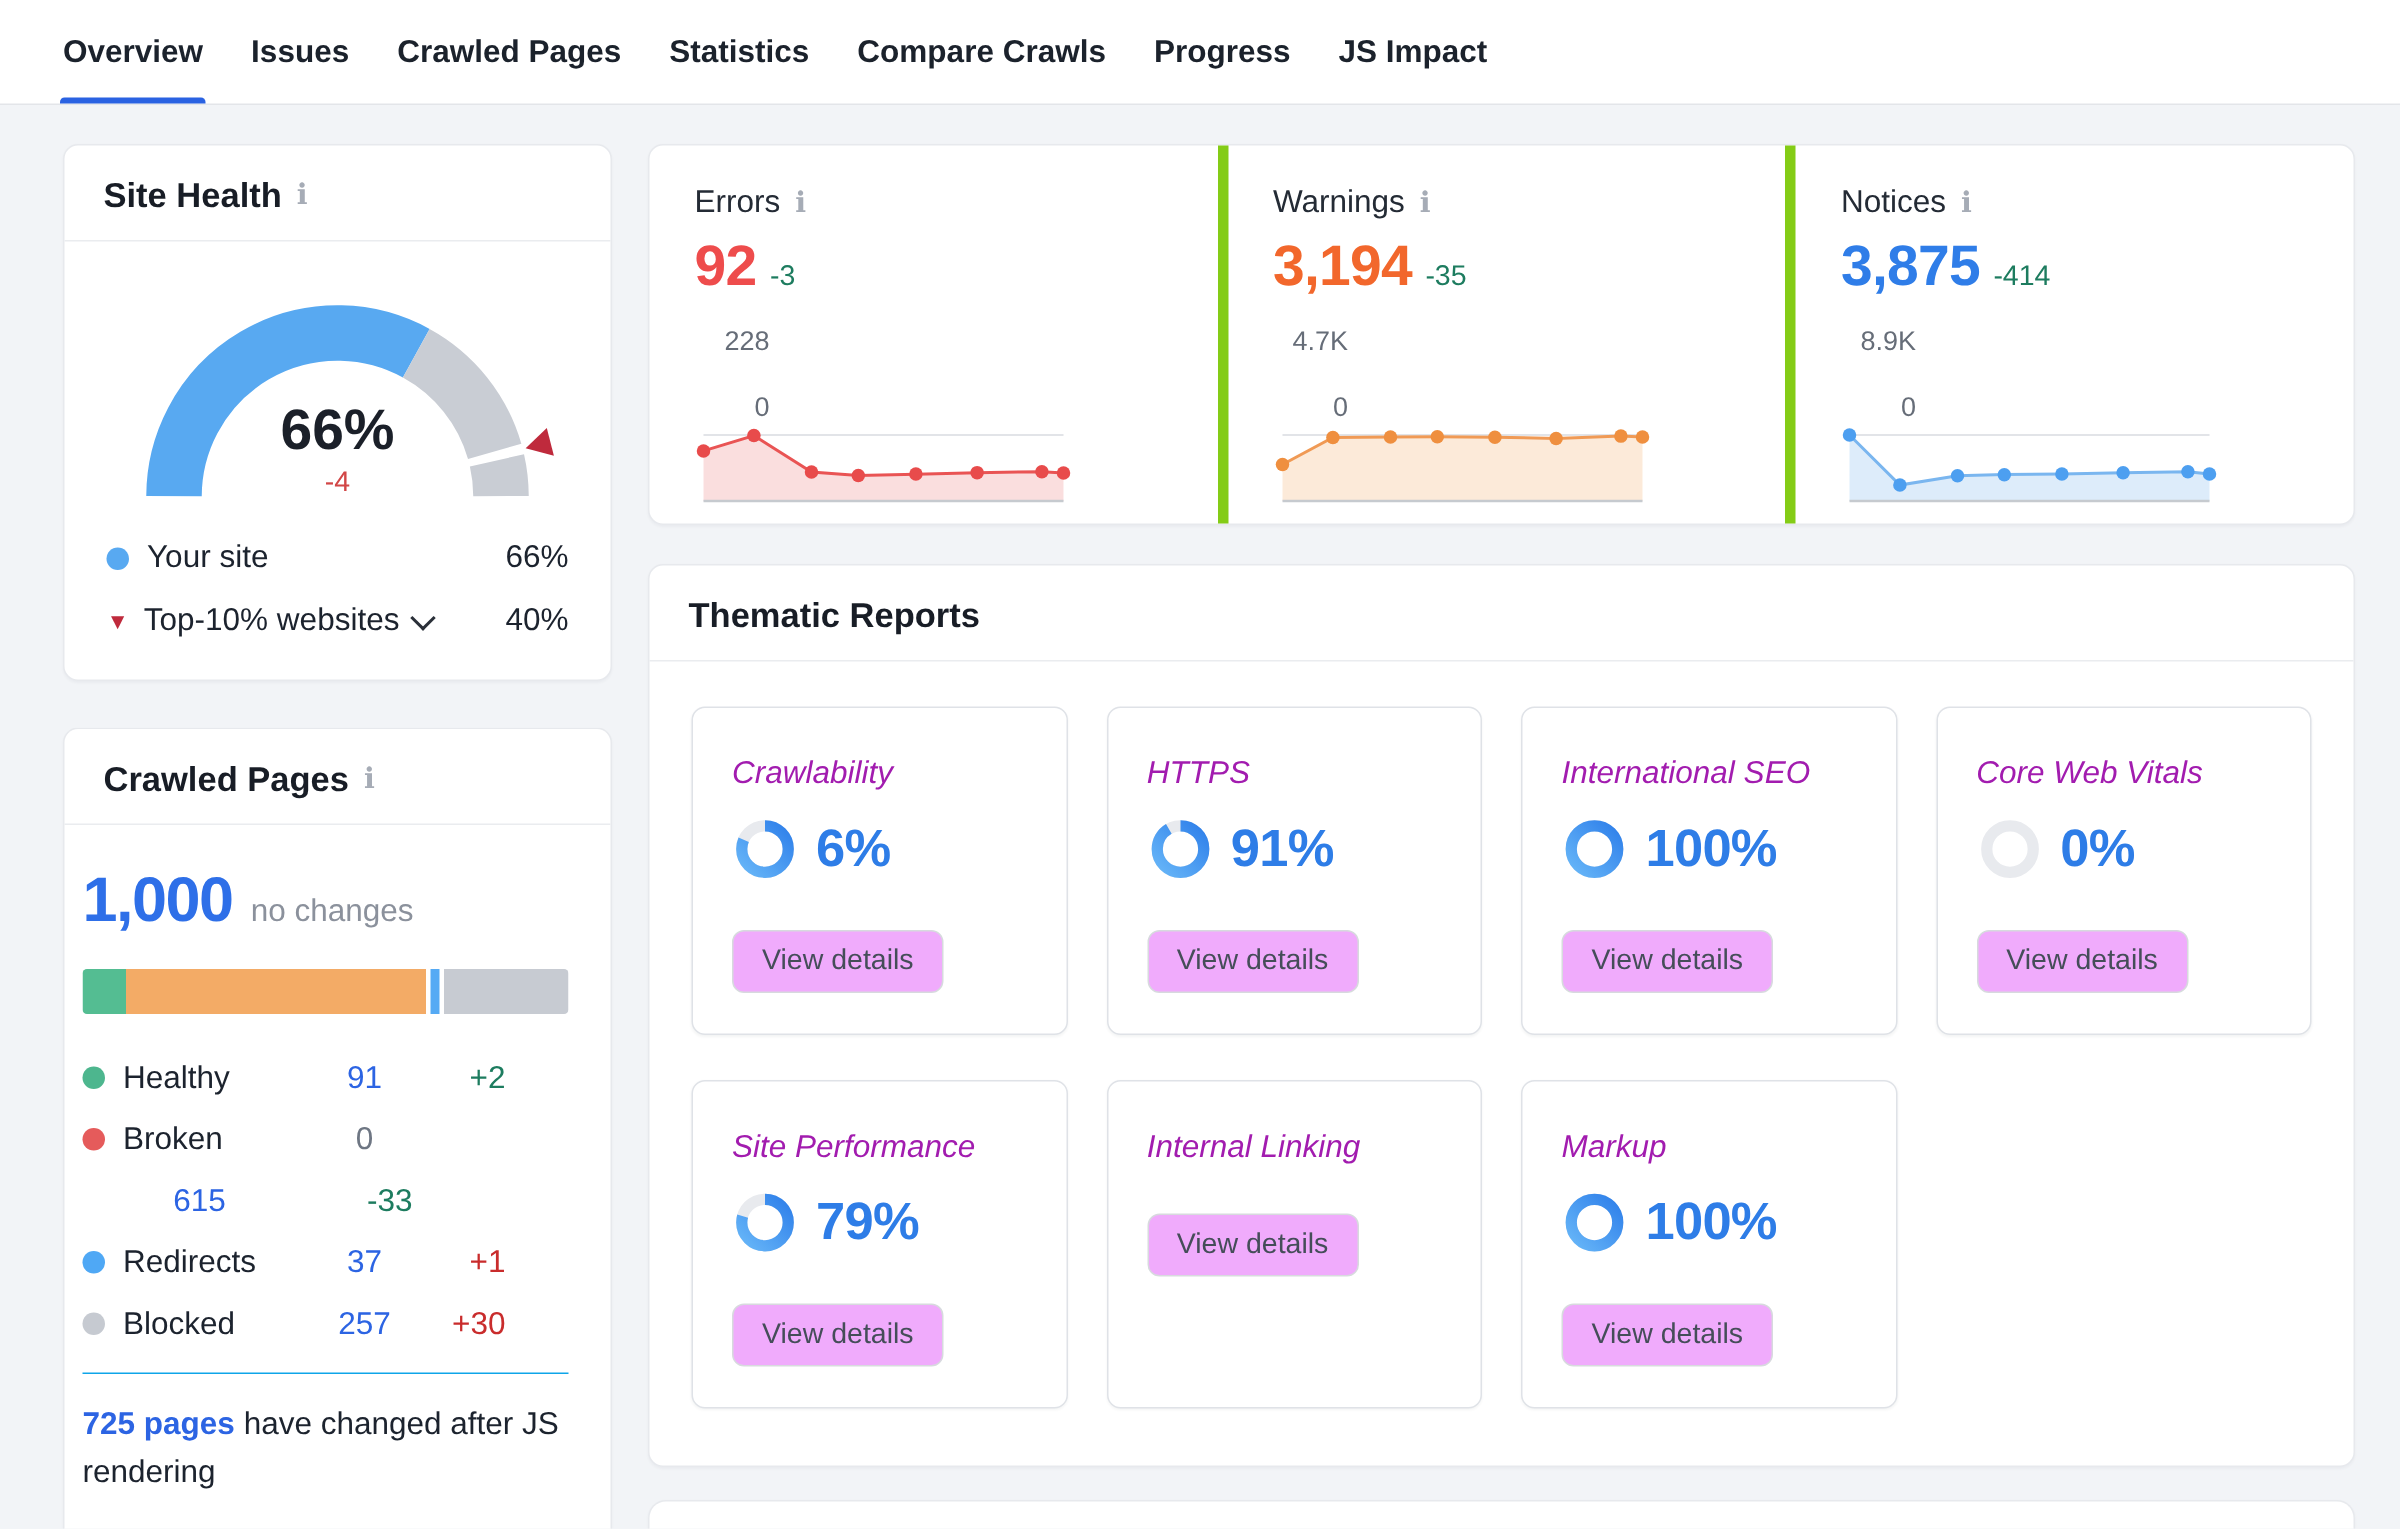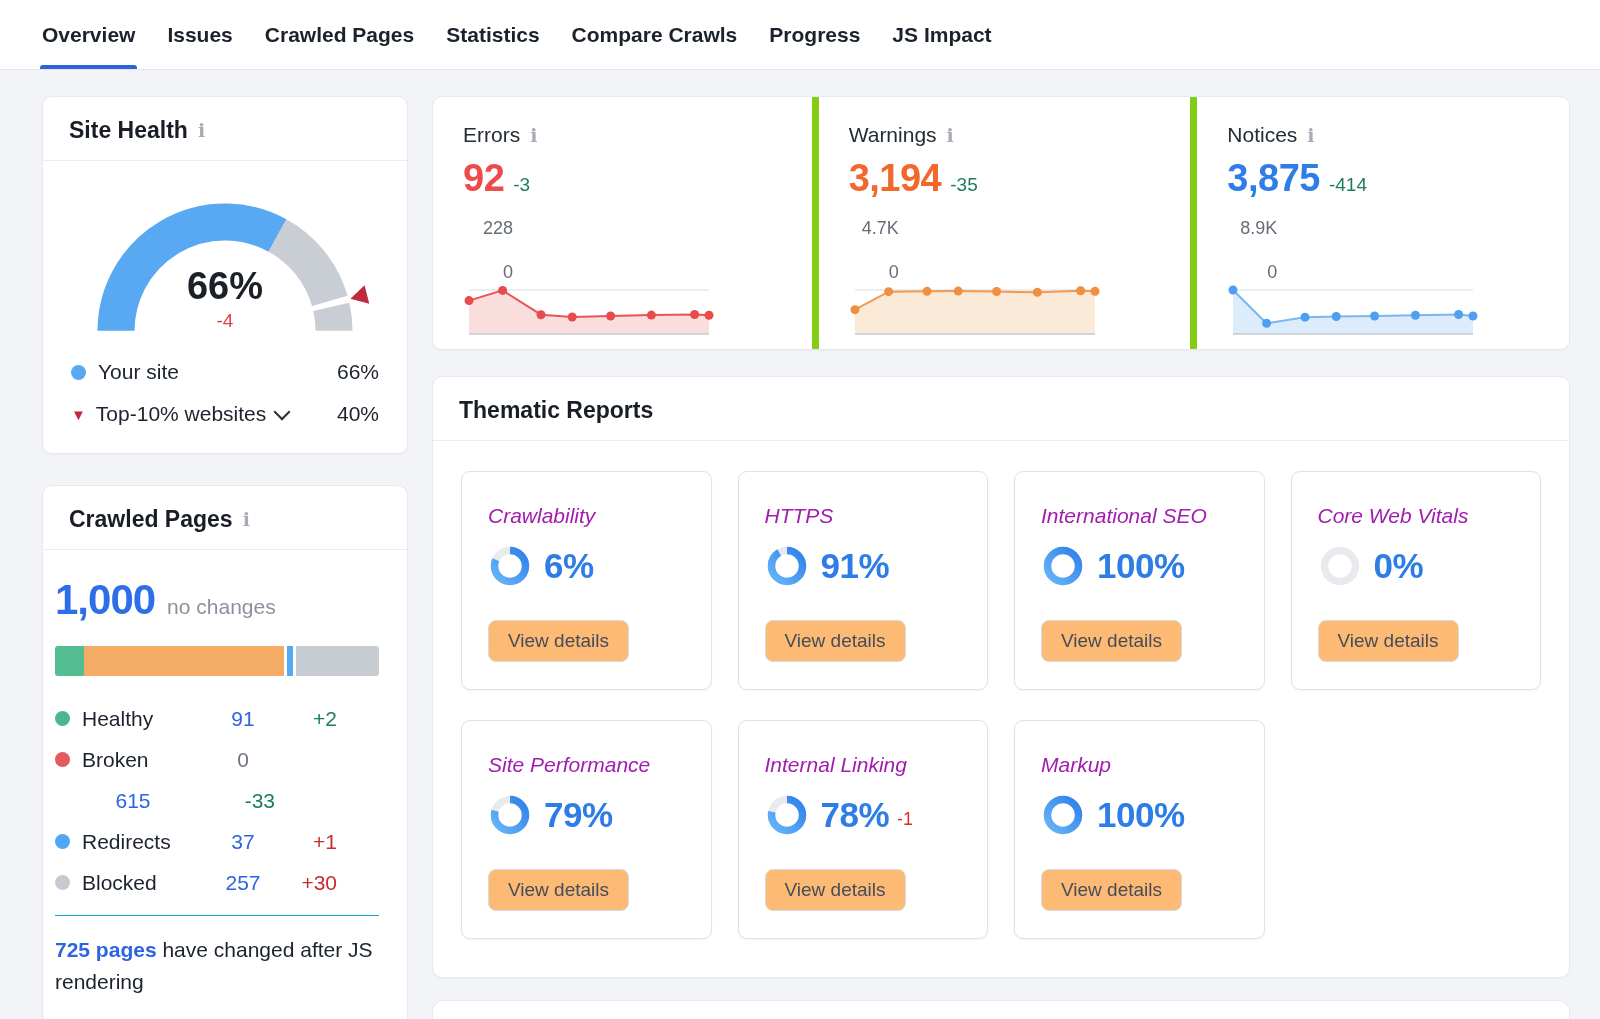--- a/index.html
+++ b/index.html
@@ -87,21 +87,21 @@
   .tcard{
     height:219px;border:1px solid #dfe2e7;border-radius:9px;background:#fff;
     box-shadow:0 1px 2px rgba(25,30,40,0.05);box-sizing:border-box;padding:32px 26px;
   }
   .tcard-title{font-size:21px;color:#a21caf;font-style:italic;}
   .tcard-score{display:flex;align-items:center;margin-top:16px;}
   .tcard-pct{font-size:35px;font-weight:700;color:#2e7de7;margin-left:12px;letter-spacing:-0.5px;}
   .tcard-delta{font-size:18px;color:#d63031;margin-left:8px;align-self:center;margin-top:8px;}
   .view-btn{
     margin-top:32px;font-family:"Liberation Sans",sans-serif;font-size:19px;color:#454d59;
-    background:#fdba74;border:1px solid #d7dade;border-radius:8px;
+    background:#f0abfc;border:1px solid #d7dade;border-radius:8px;
     padding:9px 19px;cursor:pointer;
   }
   
   #bottom-stub{top:1000px;left:432px;width:1138px;height:30px;border-radius:12px 12px 0 0;border-bottom:none;}
   svg text{font-family:"Liberation Sans",sans-serif;}
 </style>
 </head>
 <body>
 
 <div class="topnav" id="topnav">
@@ -427,34 +427,20 @@
             <circle cx="22" cy="22" r="15.5" fill="none" stroke="url(#dg4)" stroke-width="7.5" stroke-dasharray="76.93760408641403 97.38937226128358" transform="rotate(-90 22 22)"></circle>
           </svg>
       <span class="tcard-pct">79%</span>
 
     </div>
     <button class="view-btn">View details</button>
   </div>
 
   <div class="tcard">
     <div class="tcard-title">Internal Linking</div>
-    <div class="tcard-score">
-      <svg class="donut" width="44" height="44">
-            <defs>
-              <linearGradient id="dg5" x1="0%" y1="0%" x2="100%" y2="100%">
-                <stop offset="0%" stop-color="#67b6f8"></stop>
-                <stop offset="100%" stop-color="#2f80ea"></stop>
-              </linearGradient>
-            </defs>
-            <circle cx="22" cy="22" r="15.5" fill="none" stroke="#e8eaee" stroke-width="7.5"></circle>
-            <circle cx="22" cy="22" r="15.5" fill="none" stroke="url(#dg5)" stroke-width="7.5" stroke-dasharray="75.9637103638012 97.38937226128358" transform="rotate(-90 22 22)"></circle>
-          </svg>
-      <span class="tcard-pct">78%</span>
-      <span class="tcard-delta">-1</span>
-    </div>
     <button class="view-btn">View details</button>
   </div>
 
   <div class="tcard">
     <div class="tcard-title">Markup</div>
     <div class="tcard-score">
       <svg class="donut" width="44" height="44">
             <defs>
               <linearGradient id="dg6" x1="0%" y1="0%" x2="100%" y2="100%">
                 <stop offset="0%" stop-color="#67b6f8"></stop>

